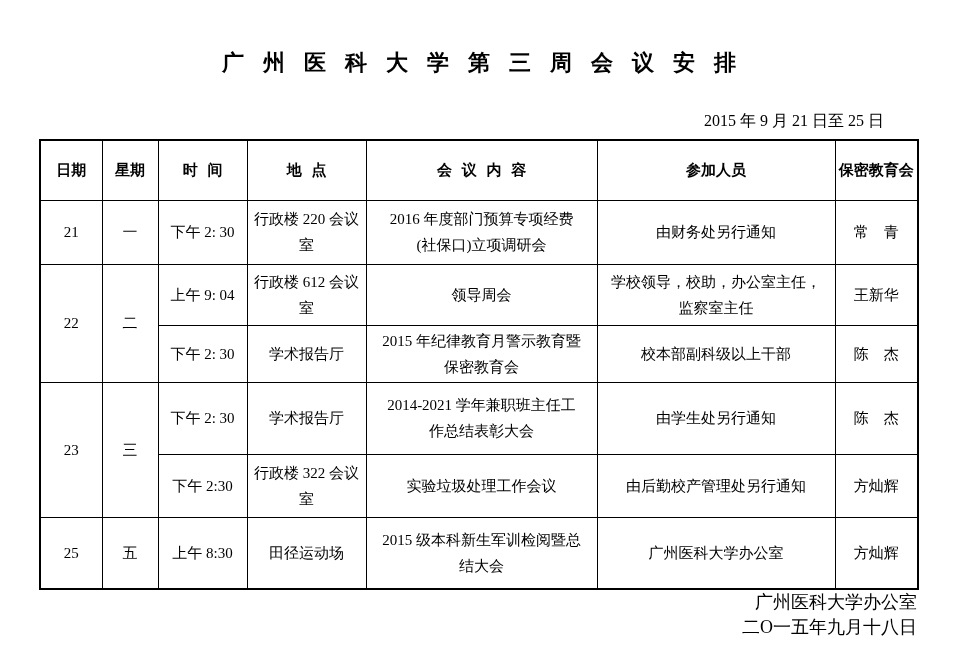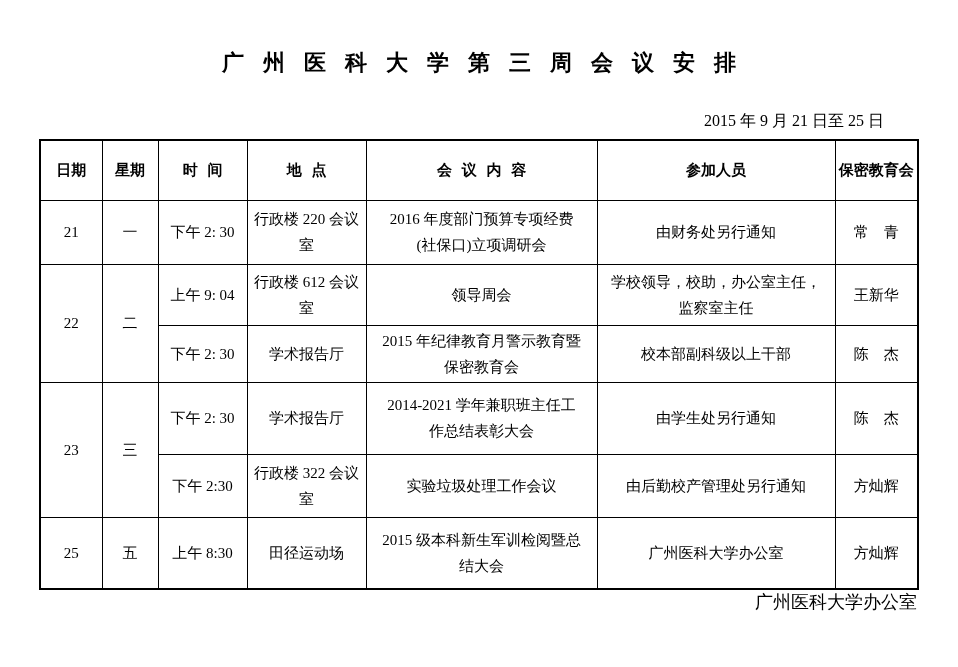--- a/index.html
+++ b/index.html
@@ -156,15 +156,16 @@
         <td class="lft pre">2015 级本科新生军训检阅暨总
 结大会</td>
         <td class="lft pre">广州医科大学办公室</td>
         <td>方灿辉</td>
       </tr>
     </tbody>
   </table>
 
   <div class="footer">
     <div>广州医科大学办公室</div>
+    <div>二O一五年九月十八日</div>
   </div>
 
 </div>
 
 </body></html>

